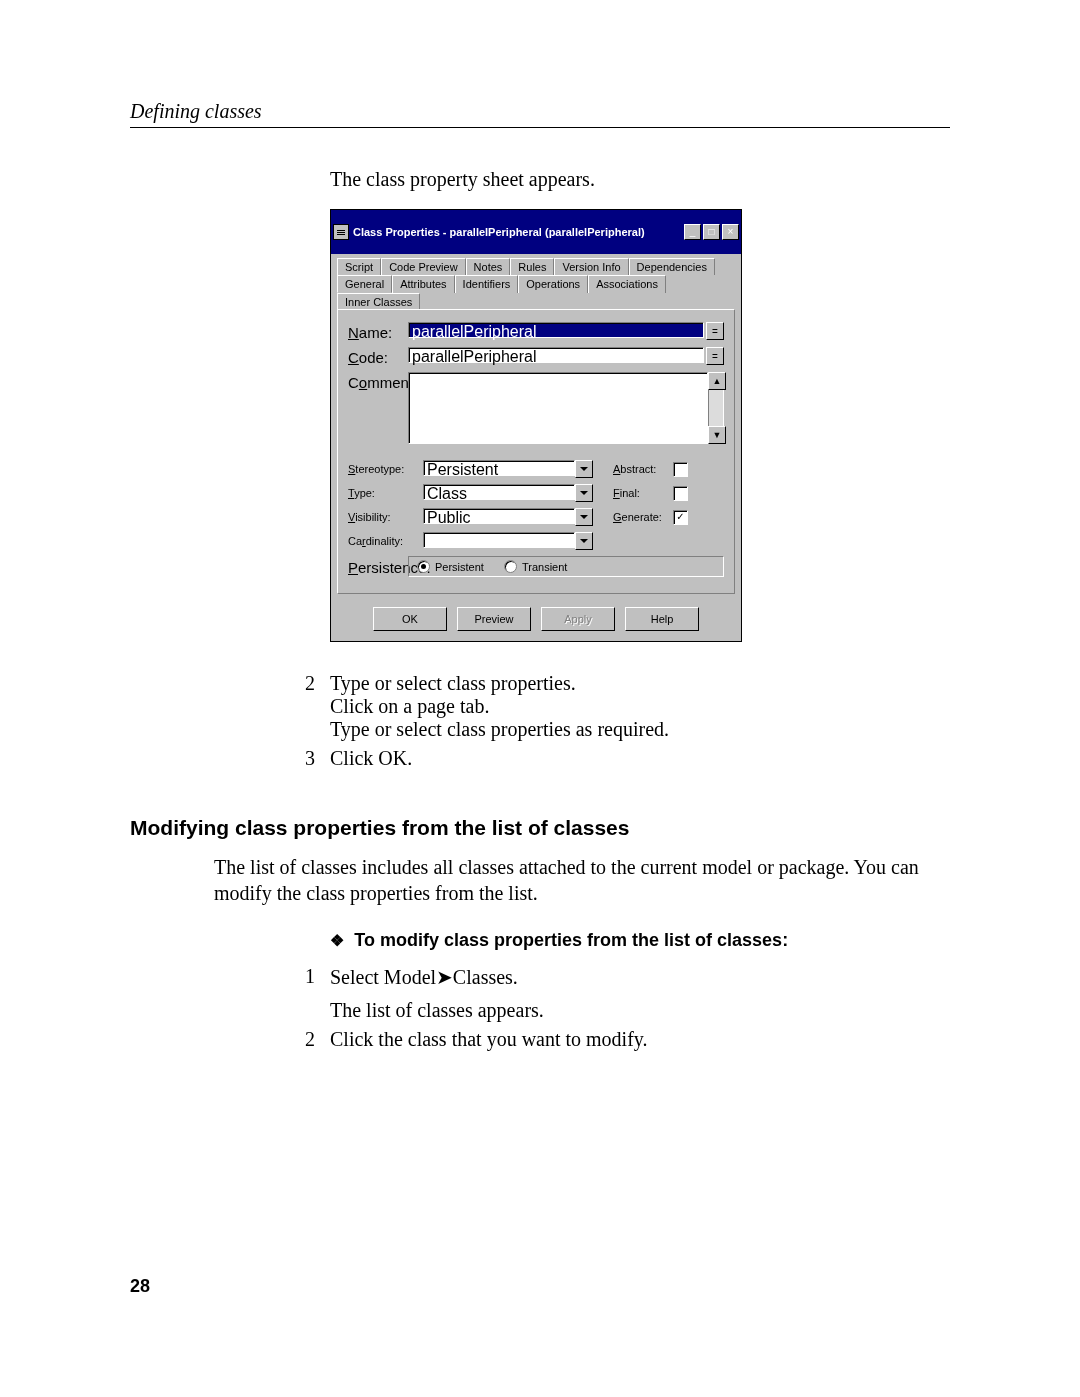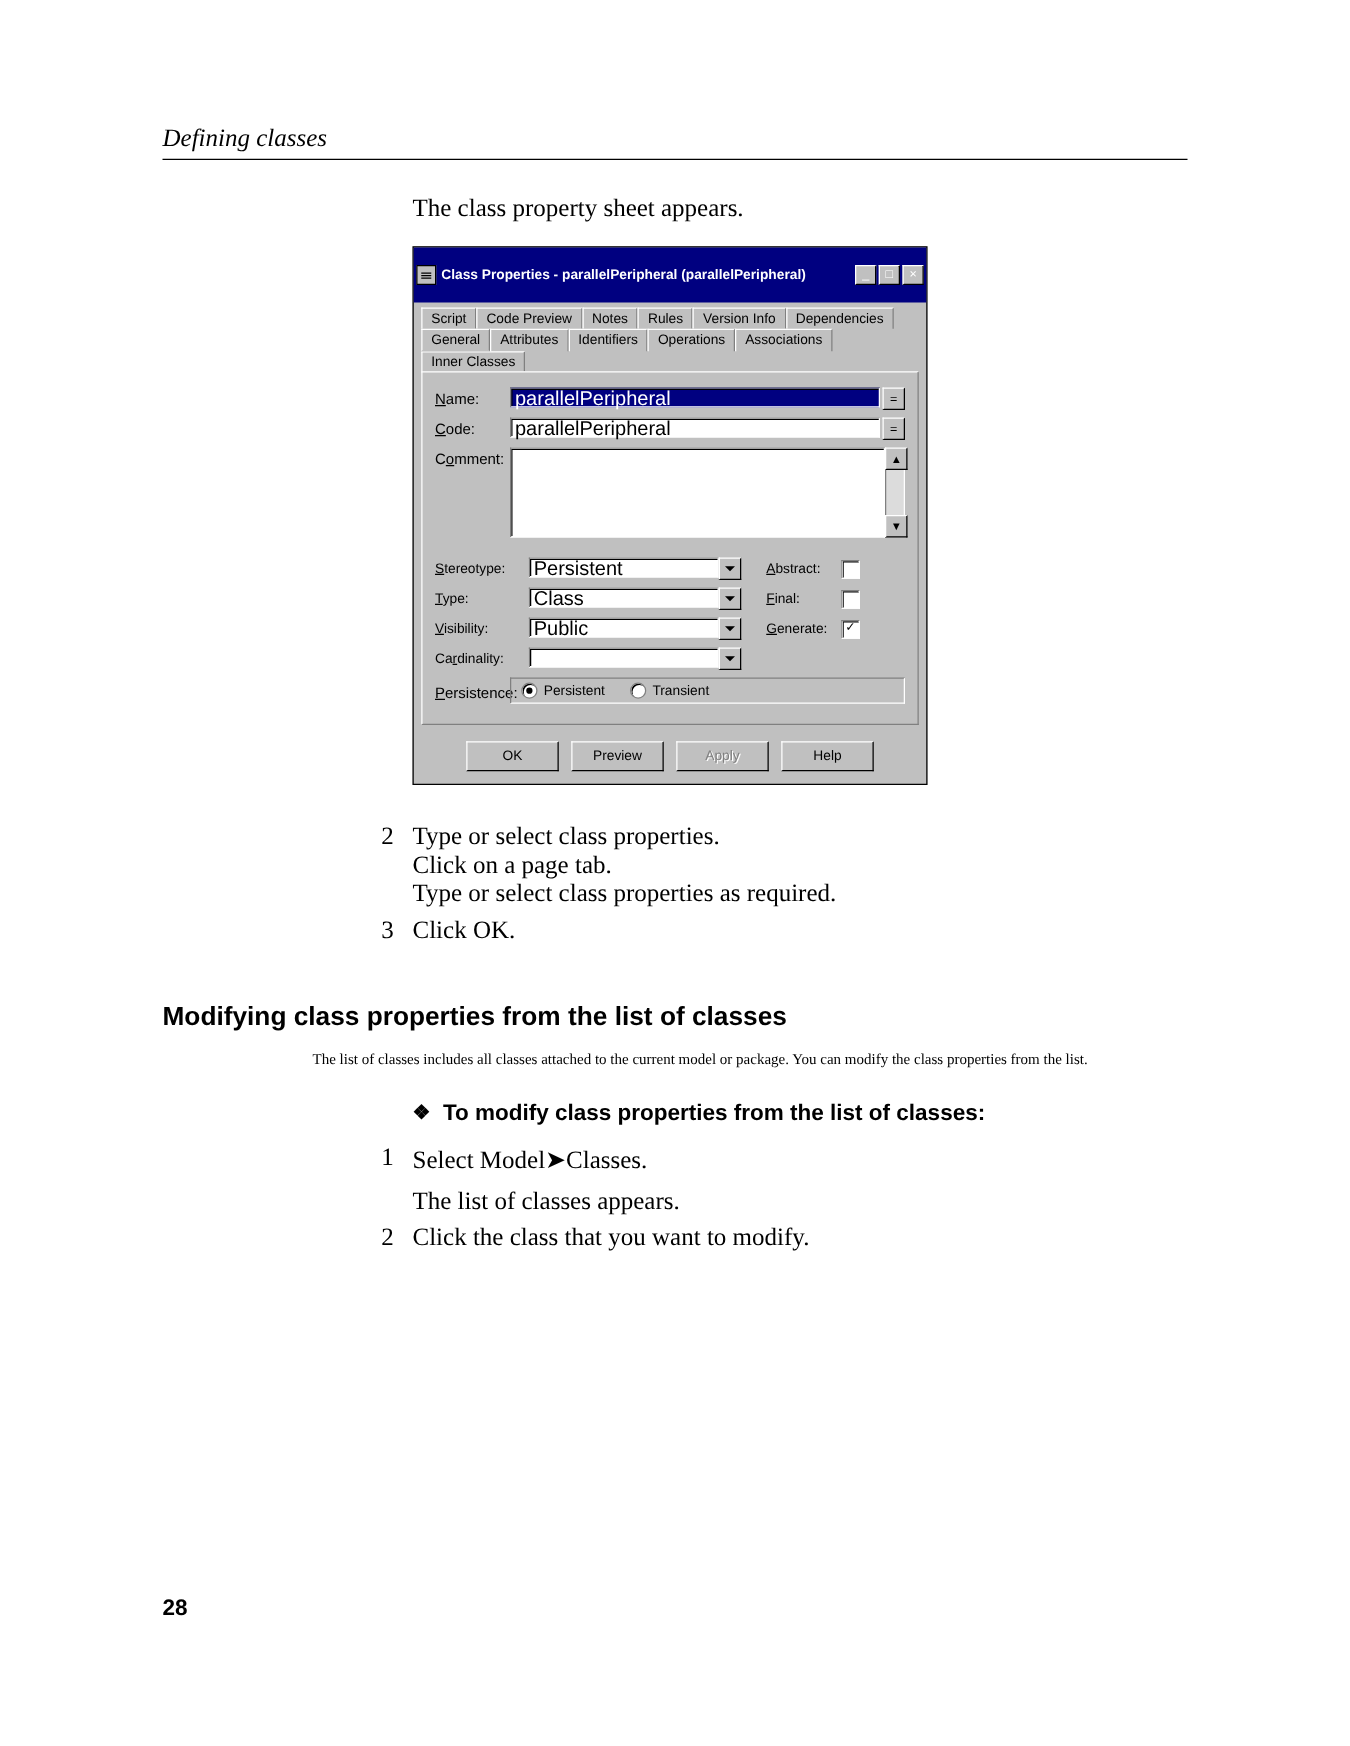--- a/index.html
+++ b/index.html
@@ -1,33 +1,33 @@
 <!DOCTYPE html>
 <html><head>
 <meta charset="utf-8">
 <style>
 html,body{margin:0;padding:0;background:#fff;font-family:"Times New Roman",Times,serif;color:#000}
 .page{width:1080px;height:1397px;position:relative;box-sizing:border-box;padding:100px 130px 60px 130px}
-.running-head{font-style:italic;font-size:20px;border-bottom:1.5px solid #000;padding-bottom:4px;margin-bottom:28px}
+.running-head{font-style:italic;font-size:20px;border-bottom:1.5px solid #000;padding-bottom:4px;margin-bottom:40px}
 .intro{font-size:20px;margin-left:200px;margin-bottom:18px}
 .dialog-wrap{margin-left:200px;margin-bottom:30px}
 
 .dialog{width:410px;background:#c0c0c0;border:1px solid #000;font-family:"MS Sans Serif","Segoe UI",Tahoma,sans-serif;font-size:11px;color:#000}
 .titlebar{background:#000080;color:#fff;height:20px;display:flex;align-items:center;padding:12px 2px}
 .titlebar .sys{width:14px;height:14px;background:#c0c0c0;border:1px solid #000;margin-right:4px;display:flex;flex-direction:column;justify-content:center;align-items:center;gap:1px}
 .titlebar .sys span{display:block;width:8px;height:1px;background:#000}
 .titlebar .ttl{flex:1;font-weight:bold;font-size:11px;white-space:nowrap;overflow:hidden}
 .titlebar .wbtn{width:15px;height:14px;background:#c0c0c0;border:1px solid #000;border-top-color:#fff;border-left-color:#fff;margin-left:2px;display:flex;align-items:center;justify-content:center;font-size:10px;font-family:Arial;line-height:1}
 .tabs{padding:4px 6px 0 6px}
 .tabrow{display:flex;flex-wrap:wrap}
 .tab{background:#c0c0c0;border:1px solid #808080;border-top-color:#fff;border-left-color:#fff;border-bottom:none;padding:2px 7px;font-size:11px;margin-right:0;position:relative}
 .tab.active{background:#c0c0c0;border-bottom:1px solid #c0c0c0;z-index:2}
 .panel{border:1px solid #fff;border-right-color:#808080;border-bottom-color:#808080;margin:0 6px 6px 6px;padding:12px 10px 10px 10px;position:relative;top:-1px;background:#c0c0c0}
 .frow{display:flex;align-items:flex-start;margin-bottom:6px}
-.frow .lbl{width:60px;font-size:12px;padding-top:2px}
+.frow .lbl{width:60px;font-size:15px;padding-top:2px}
 .frow .lbl u{text-decoration:underline}
 .sunken{background:#fff;border:1px solid #808080;border-right-color:#fff;border-bottom-color:#fff;box-shadow:inset 1px 1px 0 #000;font-size:16px;padding:0 3px;height:16px;box-sizing:border-box}
 .field{flex:1;display:flex;align-items:stretch}
 .field .sunken{flex:1}
 .sqbtn{width:16px;height:16px;background:#c0c0c0;border:1px solid #000;border-top-color:#fff;border-left-color:#fff;margin-left:2px;display:flex;align-items:center;justify-content:center;font-size:10px}
 .combo{display:flex;align-items:stretch;width:170px}
 .combo .sunken{flex:1}
 .dropbtn{width:16px;height:16px;background:#c0c0c0;border:1px solid #000;border-top-color:#fff;border-left-color:#fff;display:flex;align-items:center;justify-content:center}
 .dropbtn:after{content:"";border-left:4px solid transparent;border-right:4px solid transparent;border-top:4px solid #000}
 .comment-area{flex:1;display:flex}
@@ -45,21 +45,21 @@
 .dlg-buttons{display:flex;justify-content:center;gap:10px;padding:6px 0 10px 0}
 .dbtn{width:72px;height:22px;background:#c0c0c0;border:1px solid #000;border-top-color:#fff;border-left-color:#fff;font-size:11px;display:flex;align-items:center;justify-content:center}
 .dbtn.disabled{color:#808080;text-shadow:1px 1px 0 #fff}
 
 .steps{margin-left:160px;font-size:20px}
 .step{display:flex;margin-bottom:6px}
 .step .num{width:40px;text-align:center}
 .step .body{flex:1}
 .step .body .or{font-style:italic}
 .h2{font-family:Arial,Helvetica,sans-serif;font-weight:bold;font-size:21px;margin:46px 0 14px 0}
-.para{font-size:12px;margin-left:120px;margin-right:10px;line-height:1.3}
+.para{font-size:20px;margin-left:84px;margin-right:10px;line-height:1.3}
 .task{margin-left:200px;margin-top:24px}
 .task-h{font-family:Arial,Helvetica,sans-serif;font-weight:bold;font-size:18px;display:flex;align-items:center}
 .task-h:before{content:"❖";margin-right:10px;font-size:16px}
 .arrow{font-family:Arial}
 .pagenum{position:absolute;left:130px;bottom:100px;font-family:Arial,Helvetica,sans-serif;font-weight:bold;font-size:18px}
 </style>
 </head>
 <body>
 
 <div class="page">

